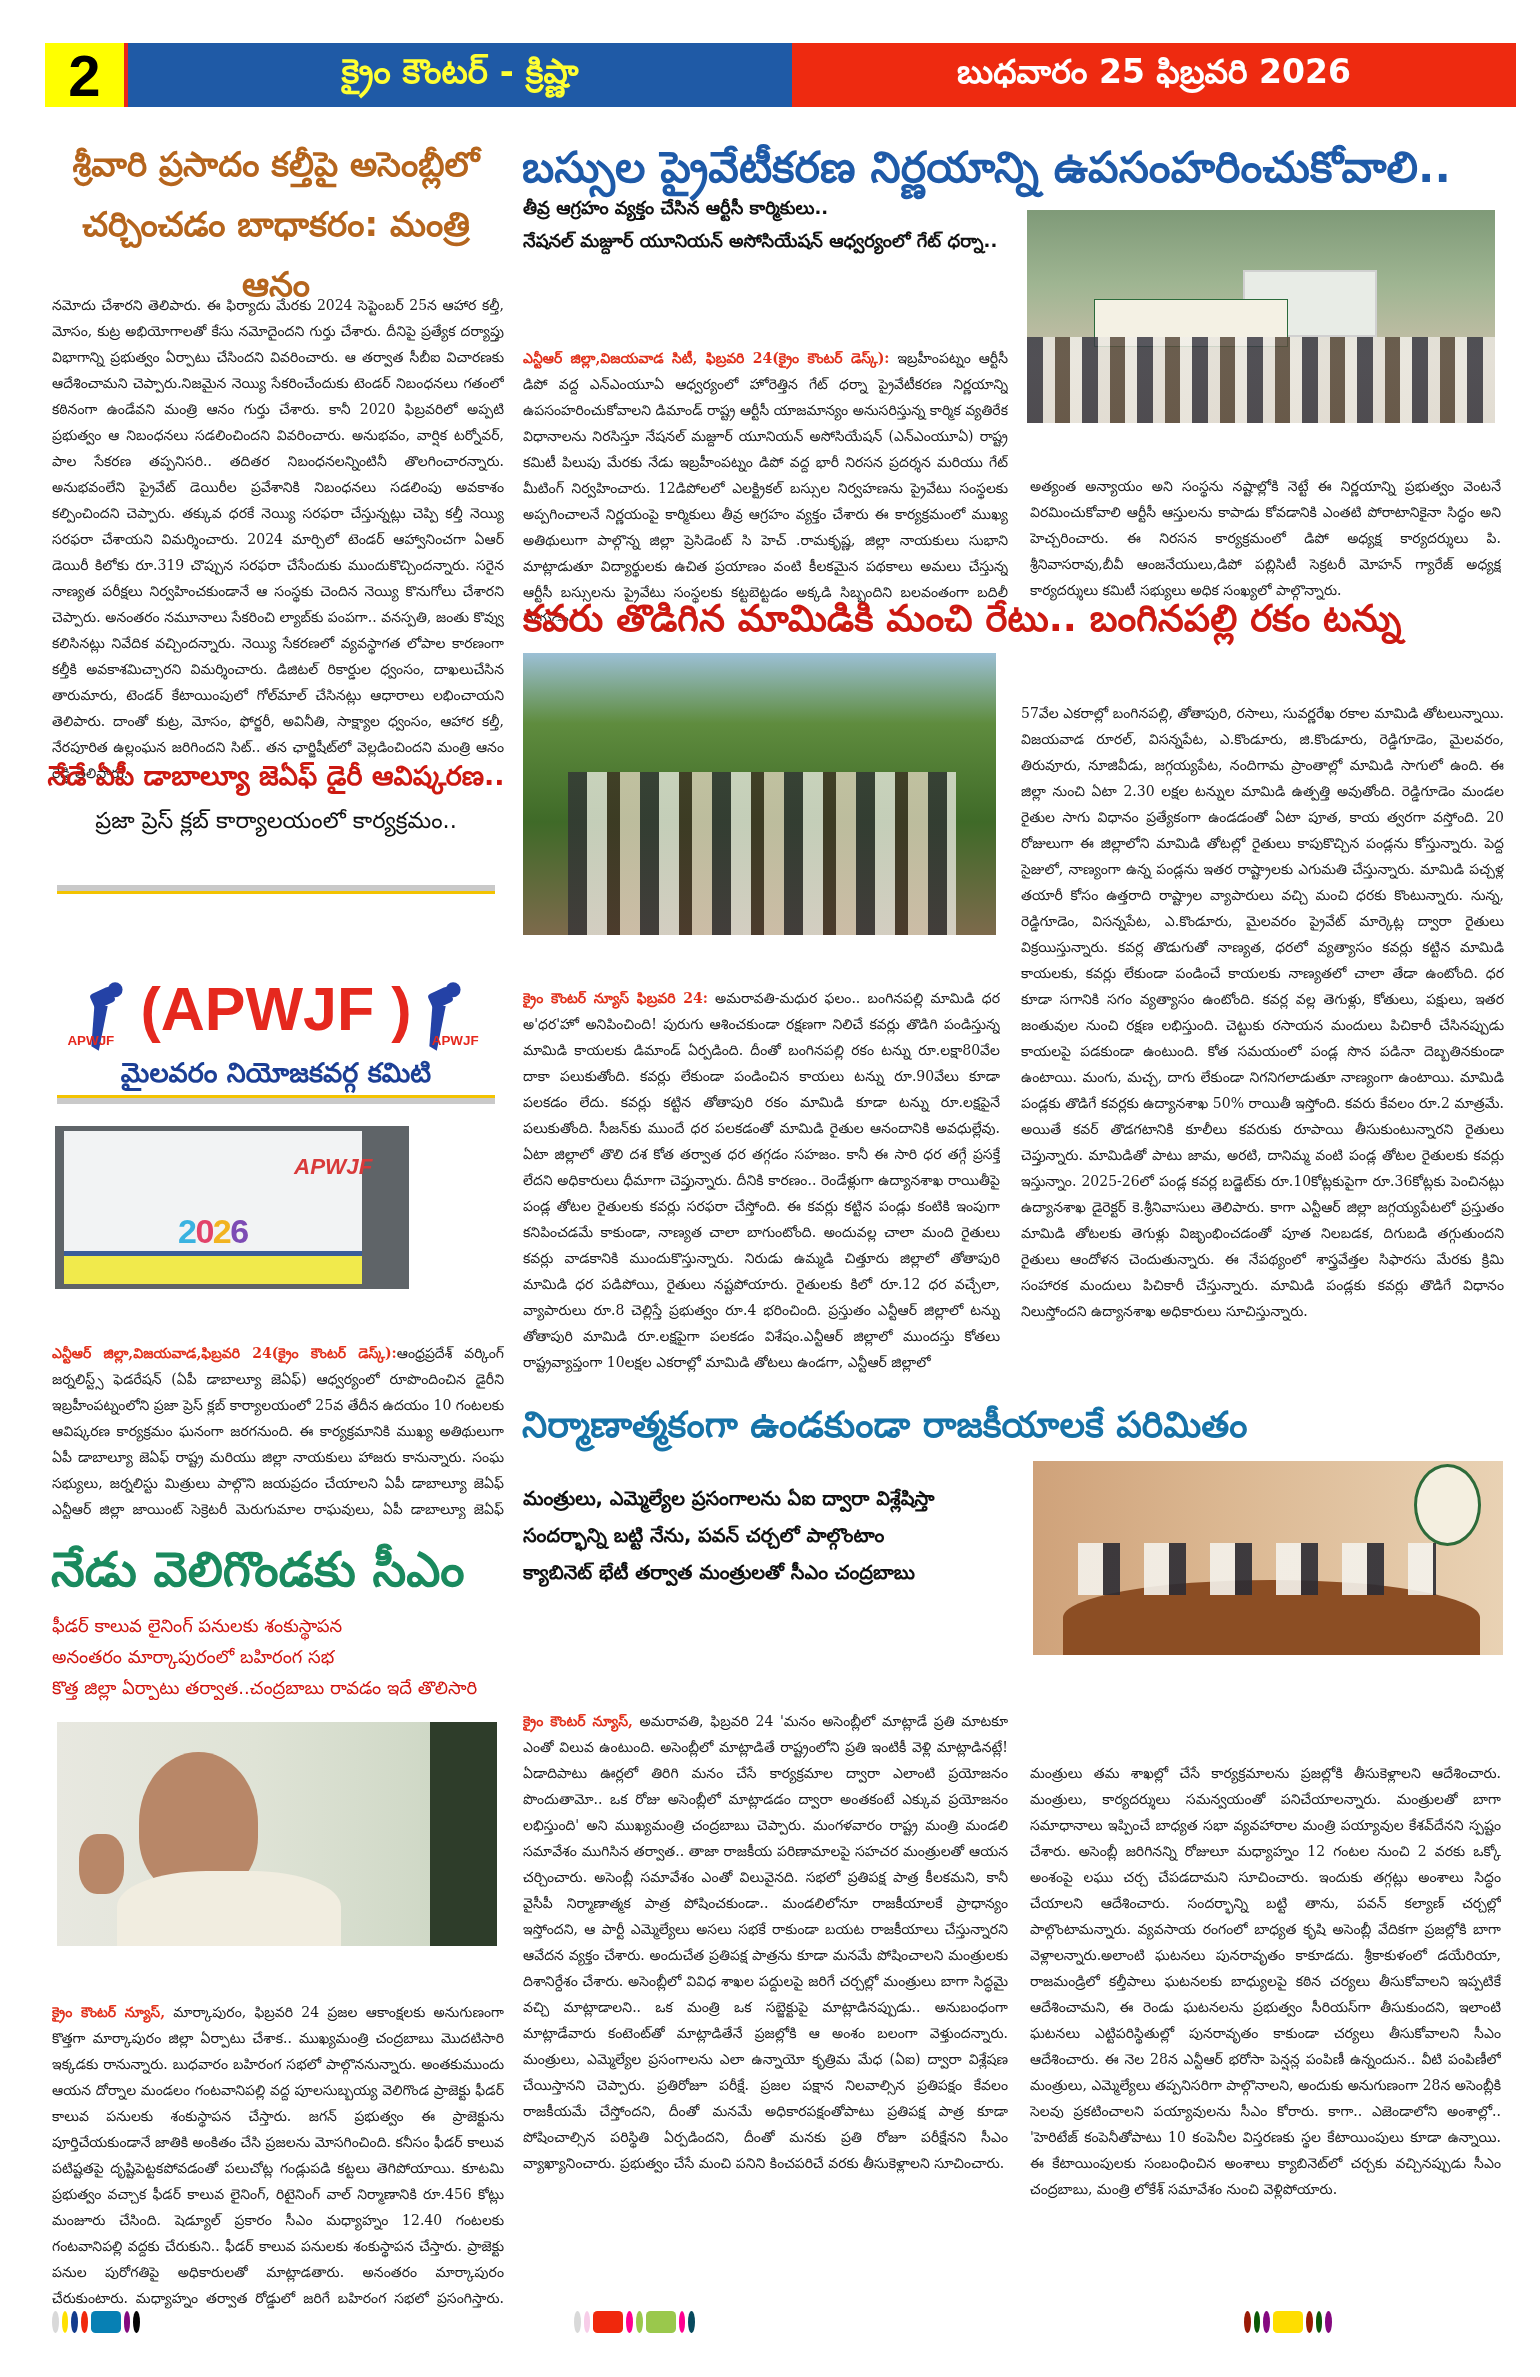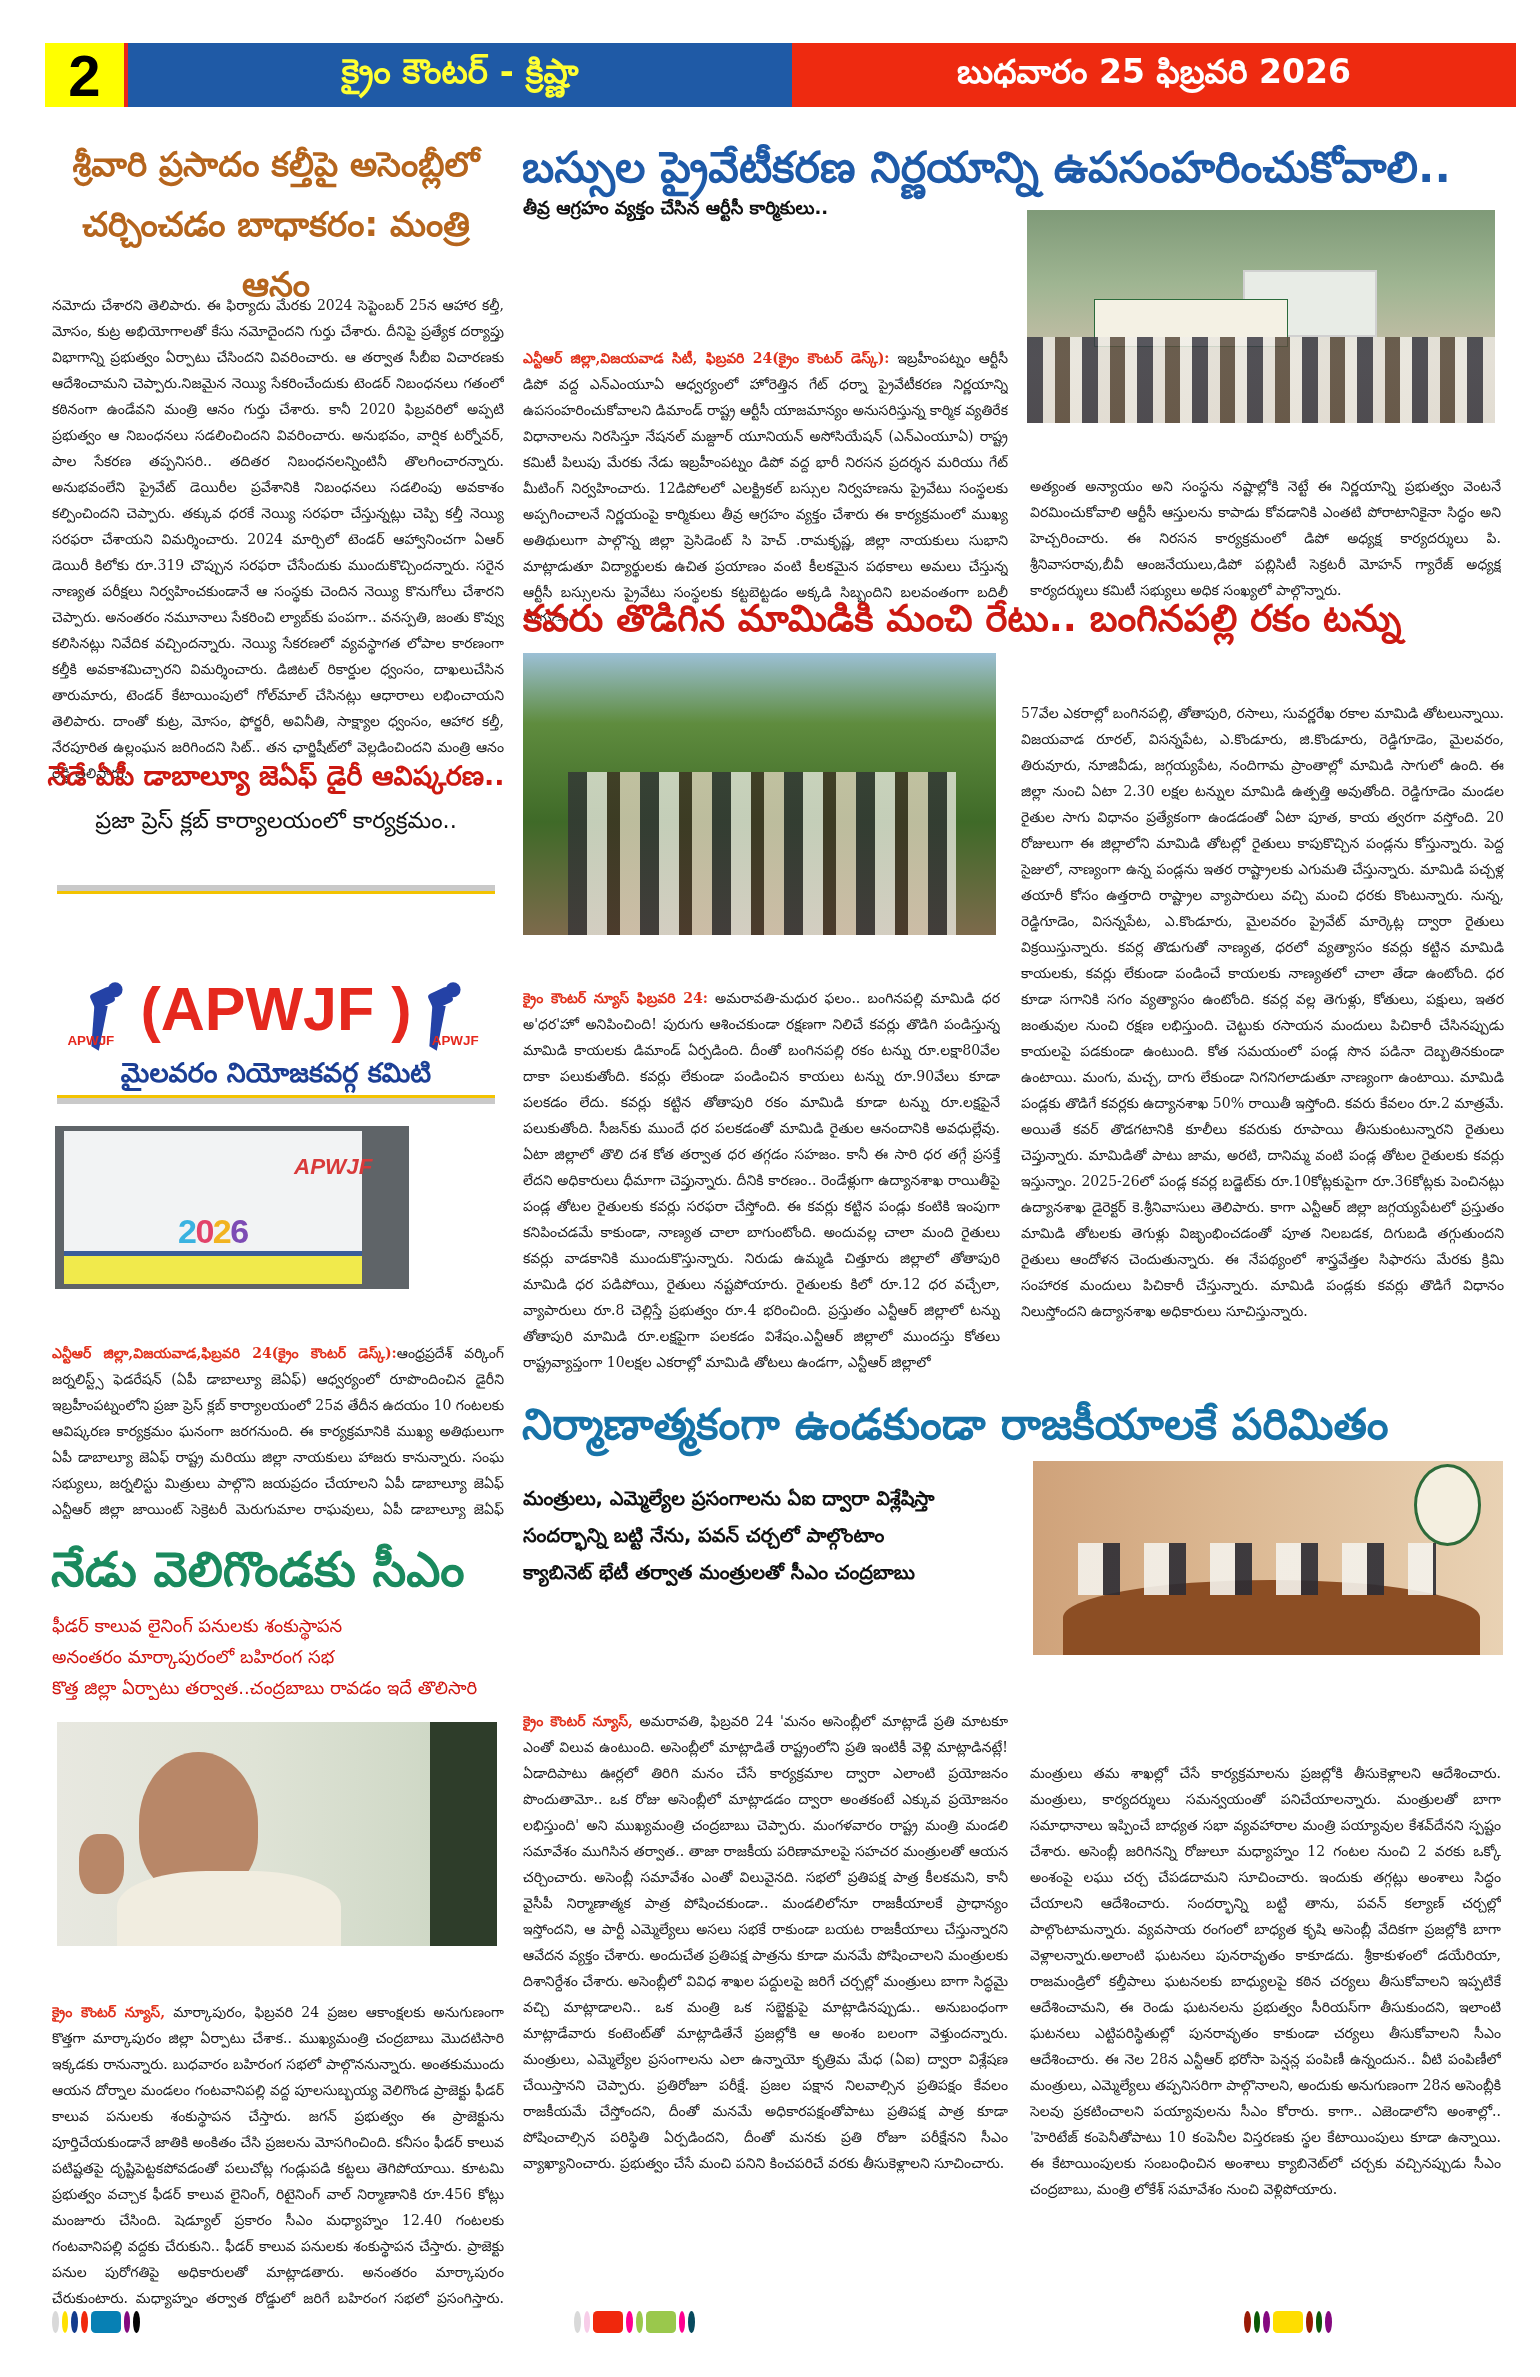--- a/index.html
+++ b/index.html
@@ -37,21 +37,21 @@
   .banner-abbr { position: absolute; left: 0; right: 0; top: 83px; text-align: center; color: #e5281e; font-family: "Liberation Sans", sans-serif; font-weight: bold; font-size: 61px; }
   .banner-sub { position: absolute; left: 0; right: 0; top: 166px; text-align: center; color: #1c3f95; font-weight: bold; font-size: 27px; }
   .fist { position: absolute; top: 88px; width: 52px; height: 75px; }
   .fist-label { position: absolute; font-family: "Liberation Sans", sans-serif; font-weight: bold; font-size: 13.4px; color: #e5281e; }
 
   
   .h-green { color: #1a8a5e; font-weight: bold; font-size: 48px; line-height: 67px; }
   .sub-red { color: #d0140e; font-size: 18px; line-height: 31px; font-weight: normal; }
 
   
-  .h-teal { color: #1773a8; font-weight: bold; font-size: 43px; line-height: 67px; }
+  .h-teal { color: #1773a8; font-weight: bold; font-size: 36px; line-height: 67px; }
   .sub-bold { font-weight: bold; font-size: 19.4px; line-height: 37px; color: #111; }
 
   
   .footer-dots { position: absolute; top: 2311px; height: 22.4px; display: flex; gap: 3px; align-items: center; }
   .pill { width: 6.7px; height: 22.4px; border-radius: 50%; }
   .block { width: 30px; height: 22.4px; border-radius: 4.5px; }
 </style>
 </head>
 <body>
 
@@ -113,20 +113,21 @@
   <div style="position:absolute; left:22.4px; top:112px; width:45px; height:60px; border-radius:40%; background:#b88768;"></div>
   <div style="position:absolute; right:0; top:0; width:67px; height:224px; background:#2e3d2a;"></div>
 </div>
 <div class="abs body-text" style="left:52px; top:1955px; width:452px; height:313px; overflow:hidden;">
   <span class="dateline">క్రైం కౌంటర్ న్యూస్,</span> <span>మార్కాపురం, ఫిబ్రవరి 24 ప్రజల ఆకాంక్షలకు అనుగుణంగా కొత్తగా మార్కాపురం జిల్లా ఏర్పాటు చేశాక.. ముఖ్యమంత్రి చంద్రబాబు మొదటిసారి ఇక్కడకు రానున్నారు. బుధవారం బహిరంగ సభలో పాల్గొననున్నారు. అంతకుముందు ఆయన దోర్నాల మండలం గంటవానిపల్లి వద్ద పూలసుబ్బయ్య వెలిగొండ ప్రాజెక్టు ఫీడర్ కాలువ పనులకు శంకుస్థాపన చేస్తారు. జగన్ ప్రభుత్వం ఈ ప్రాజెక్టును పూర్తిచేయకుండానే జాతికి అంకితం చేసి ప్రజలను మోసగించింది. కనీసం ఫీడర్ కాలువ పటిష్టతపై దృష్టిపెట్టకపోవడంతో పలుచోట్ల గండ్లుపడి కట్టలు తెగిపోయాయి. కూటమి ప్రభుత్వం వచ్చాక ఫీడర్ కాలువ లైనింగ్, రిటైనింగ్ వాల్ నిర్మాణానికి రూ.456 కోట్లు మంజూరు చేసింది. షెడ్యూల్ ప్రకారం సీఎం మధ్యాహ్నం 12.40 గంటలకు గంటవానిపల్లి వద్దకు చేరుకుని.. ఫీడర్ కాలువ పనులకు శంకుస్థాపన చేస్తారు. ప్రాజెక్టు పనుల పురోగతిపై అధికారులతో మాట్లాడతారు. అనంతరం మార్కాపురం చేరుకుంటారు. మధ్యాహ్నం తర్వాత రోడ్డులో జరిగే బహిరంగ సభలో ప్రసంగిస్తారు. పర్యటనకు యంత్రాంగం అన్ని ఏర్పాట్లు పూర్తిచేసింది.</span>
 </div>
 
 <div class="abs h-blue" style="left:522px; top:134px; width:999px;">బస్సుల ప్రైవేటీకరణ నిర్ణయాన్ని ఉపసంహరించుకోవాలి..</div>
 <div class="abs" style="left:523px; top:191px; width:477px;">
   <div class="sub-black">తీవ్ర ఆగ్రహం వ్యక్తం చేసిన ఆర్టీసీ కార్మికులు..</div>
+  <div class="sub-black">నేషనల్ మజ్దూర్ యూనియన్ అసోసియేషన్ ఆధ్వర్యంలో గేట్ ధర్నా..</div>
 </div>
 <div class="abs body-text" style="left:523px; top:301px; width:485px; height:276px; overflow:hidden;">
   <span class="dateline">ఎన్టీఆర్ జిల్లా,విజయవాడ సిటీ, ఫిబ్రవరి 24(క్రైం కౌంటర్ డెస్క్):</span> <span>ఇబ్రహీంపట్నం ఆర్టీసీ డిపో వద్ద ఎన్ఎంయూఏ ఆధ్వర్యంలో హోరెత్తిన గేట్ ధర్నా ప్రైవేటీకరణ నిర్ణయాన్ని ఉపసంహరించుకోవాలని డిమాండ్ రాష్ట్ర ఆర్టీసీ యాజమాన్యం అనుసరిస్తున్న కార్మిక వ్యతిరేక విధానాలను నిరసిస్తూ నేషనల్ మజ్దూర్ యూనియన్ అసోసియేషన్ (ఎన్ఎంయూఏ) రాష్ట్ర కమిటీ పిలుపు మేరకు నేడు ఇబ్రహీంపట్నం డిపో వద్ద భారీ నిరసన ప్రదర్శన మరియు గేట్ మీటింగ్ నిర్వహించారు. 12డిపోలలో ఎలక్ట్రికల్ బస్సుల నిర్వహణను ప్రైవేటు సంస్థలకు అప్పగించాలనే నిర్ణయంపై కార్మికులు తీవ్ర ఆగ్రహం వ్యక్తం చేశారు ఈ కార్యక్రమంలో ముఖ్య అతిథులుగా పాల్గొన్న జిల్లా ప్రెసిడెంట్ సి హెచ్ .రామకృష్ణ, జిల్లా నాయకులు సుభాని మాట్లాడుతూ విద్యార్థులకు ఉచిత ప్రయాణం వంటి కీలకమైన పథకాలు అమలు చేస్తున్న ఆర్టీసీ బస్సులను ప్రైవేటు సంస్థలకు కట్టబెట్టడం అక్కడి సిబ్బందిని బలవంతంగా బదిలీ చేయడం</span>
 </div>
 <div class="photo" style="left:1027px; top:210px; width:468px; height:213px; background:linear-gradient(180deg,#7f9a78 0%,#9fb592 35%,#c9bfa9 70%,#b9a78a 100%);">
   <div style="position:absolute; left:216px; top:60px; width:134px; height:67px; background:#e8ece6; border:2.2px solid #d0d0d0;"></div>
   <div style="position:absolute; left:67px; top:89px; width:194px; height:48px; background:#f4f1e4; border:1.5px solid #2a6a3a;"></div>
   <div style="position:absolute; left:0; top:127px; width:468px; height:86px; background:repeating-linear-gradient(90deg,#3c3c46 0 16.4px,#e9e6df 16.4px 28px,#5a4c3e 28px 43px,#f0eee8 43px 55px);opacity:.85;"></div>
 </div>
 <div class="abs body-text" style="left:1030px; top:429px; width:471px; height:149px; overflow:hidden;">అత్యంత అన్యాయం అని సంస్థను నష్టాల్లోకి నెట్టే ఈ నిర్ణయాన్ని ప్రభుత్వం వెంటనే విరమించుకోవాలి ఆర్టీసీ ఆస్తులను కాపాడు కోవడానికి ఎంతటి పోరాటానికైనా సిద్ధం అని హెచ్చరించారు. ఈ నిరసన కార్యక్రమంలో డిపో అధ్యక్ష కార్యదర్శులు పి. శ్రీనివాసరావు,బీవీ ఆంజనేయులు,డిపో పబ్లిసిటీ సెక్రటరీ మోహన్ గ్యారేజ్ అధ్యక్ష కార్యదర్శులు కమిటీ సభ్యులు అధిక సంఖ్యలో పాల్గొన్నారు.</div>

